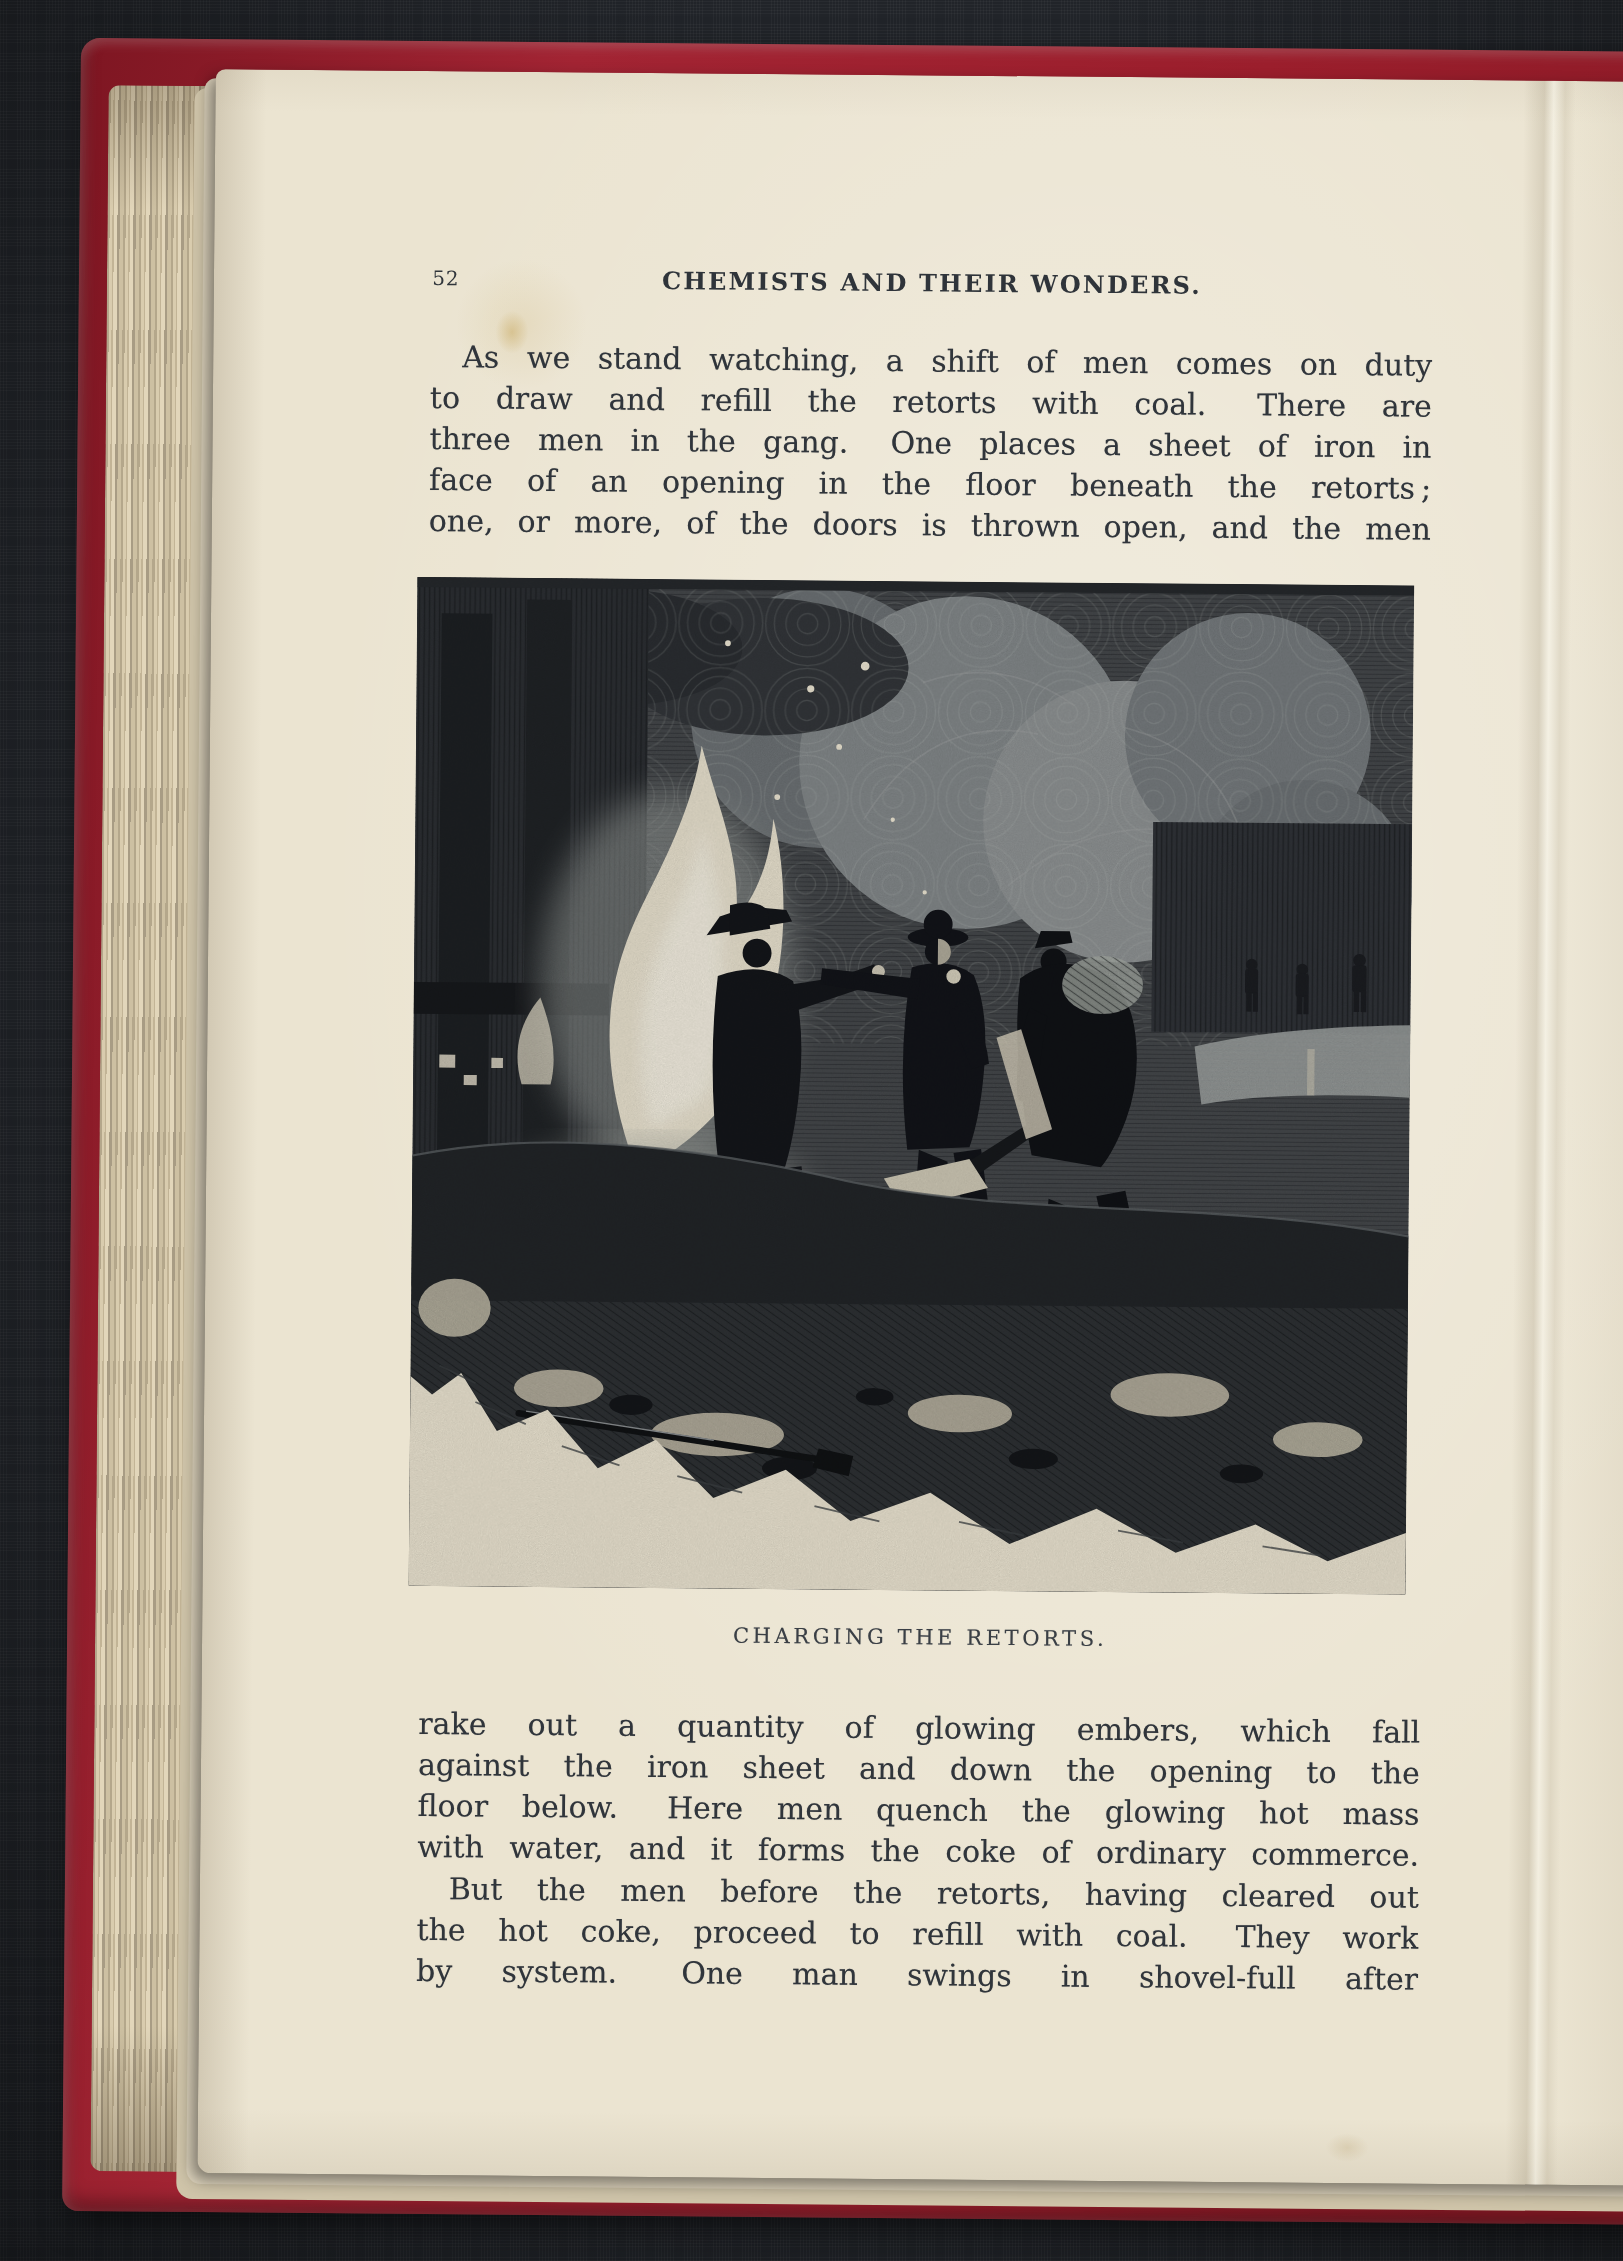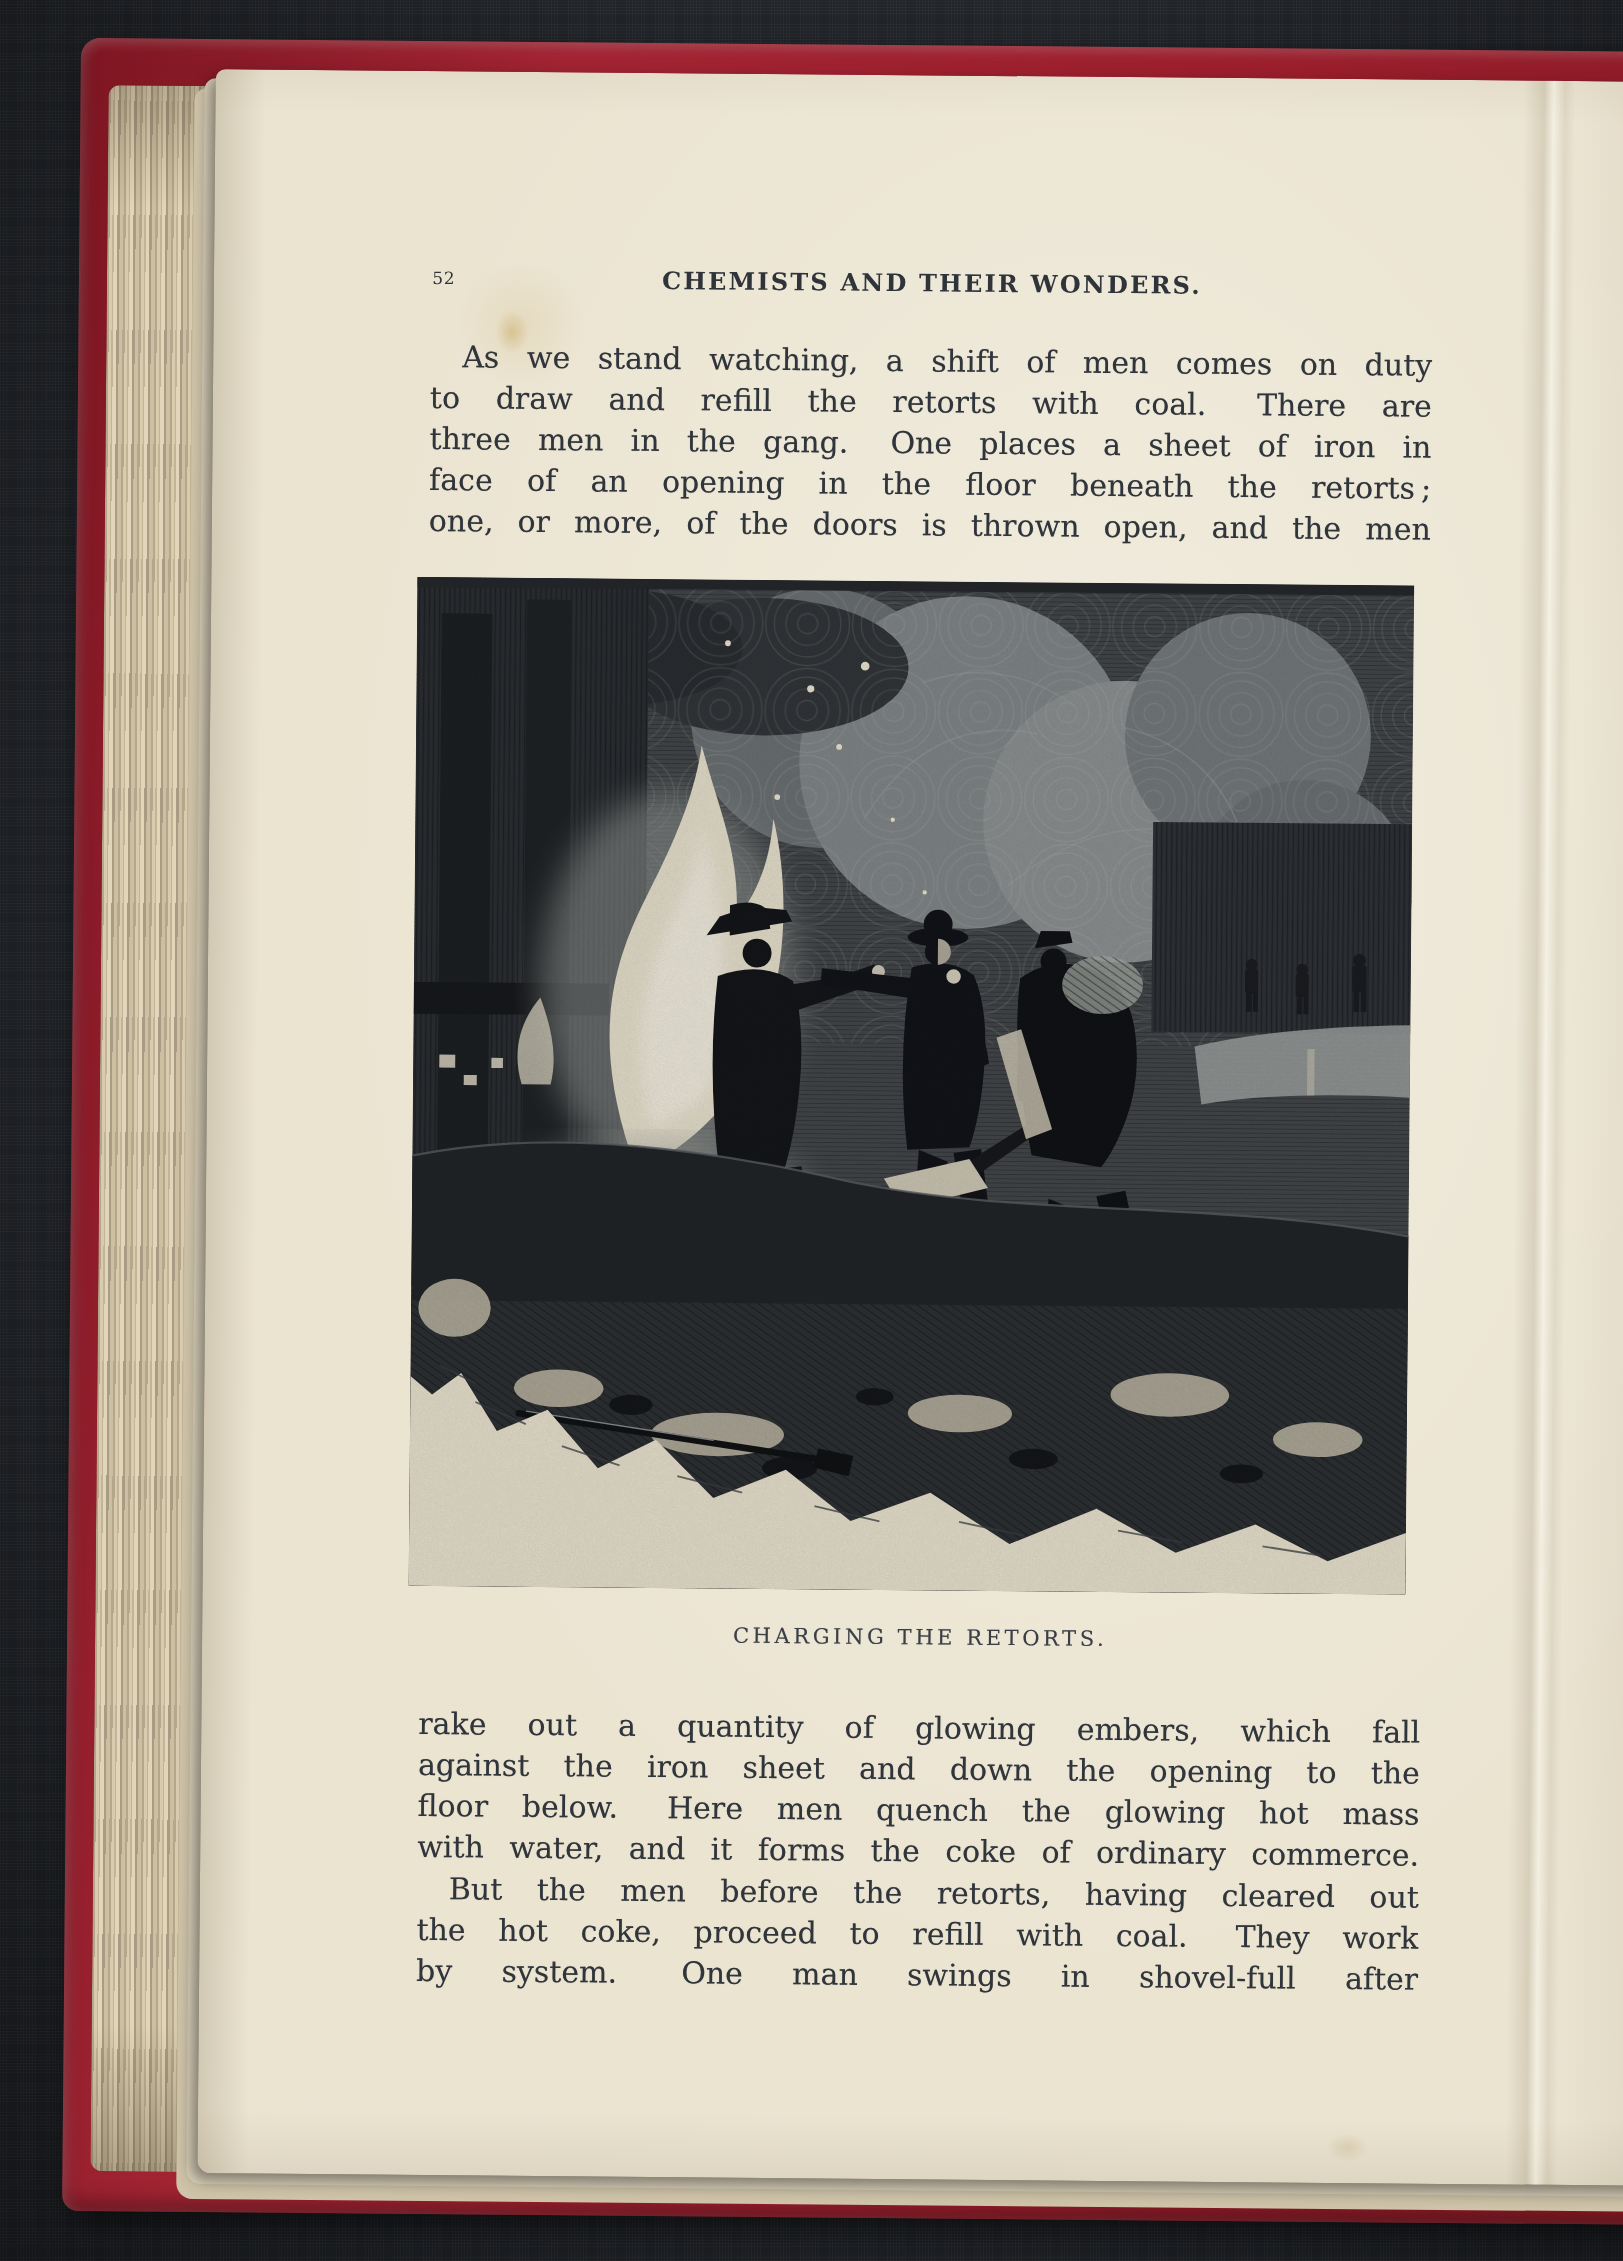--- a/index.html
+++ b/index.html
@@ -46,21 +46,21 @@
   .crease{
     position:absolute;top:0;bottom:0;left:1308px;width:52px;
     background:linear-gradient(90deg, rgba(0,0,0,0), rgba(110,95,65,.16) 40%, rgba(255,255,248,.38) 58%, rgba(110,95,65,.10) 80%, rgba(0,0,0,0));
   }
   .stain{position:absolute;border-radius:50%;pointer-events:none;}
   .s1{left:282px;top:239px;width:33px;height:43px;background:radial-gradient(closest-side, rgba(198,165,88,.45), rgba(198,165,88,0));}
   .s2{left:1128px;top:2054px;width:43px;height:29px;background:radial-gradient(closest-side, rgba(170,140,80,.20), rgba(170,140,80,0));}
 
   .content{position:absolute;left:217px;top:0;width:1002px;height:100%;color:#30353b;}
   .headrow{position:absolute;left:0;top:190px;width:100%;height:36px;}
-  .pagenum{position:absolute;left:1.4px;top:0;font-size:17px;line-height:35px;letter-spacing:0.7px;}
+  .pagenum{position:absolute;left:1.4px;top:0;font-size:20px;line-height:35px;letter-spacing:0.7px;}
   .header{position:absolute;left:0;top:1.4px;width:100%;text-align:center;font-size:24px;line-height:33px;font-weight:700;letter-spacing:2.2px;color:#2f343a;}
 
   .para{position:absolute;left:0;width:100%;}
   .p1{top:265px;}
   .p2{top:1632px;}
   .p3{top:1797px;}
   .tline{
     height:41px;line-height:41px;overflow:hidden;
     font-size:30px;word-spacing:1.4px;text-align:justify;
     text-shadow:0 0 0.7px rgba(48,53,59,.45);

